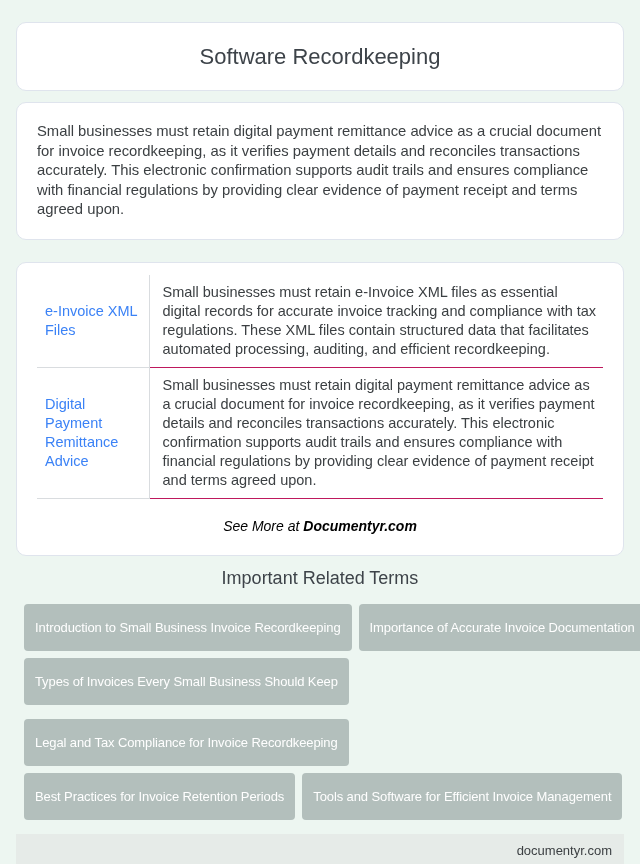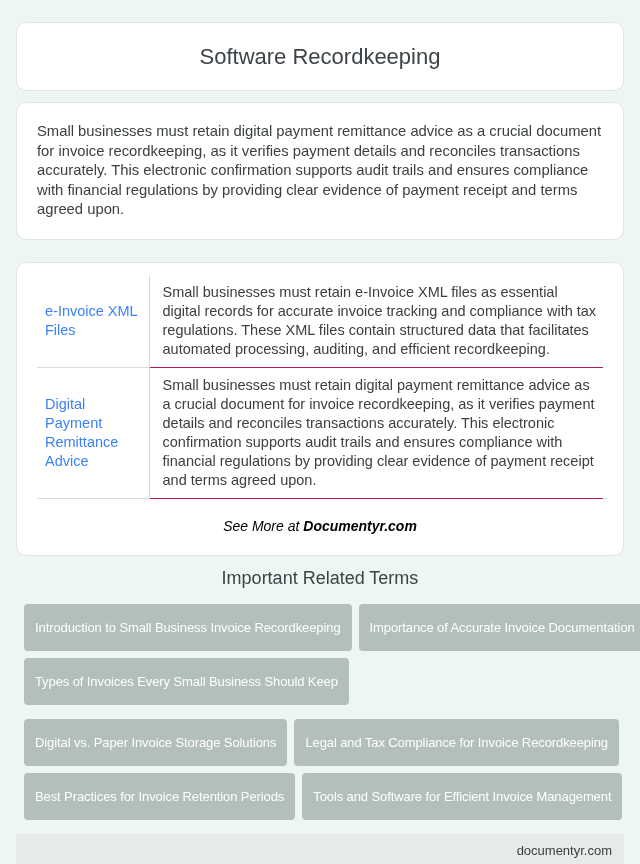--- a/index.html
+++ b/index.html
@@ -94,21 +94,20 @@
     <div class="tag-row">
       <span class="tag">Introduction to Small Business Invoice Recordkeeping</span>
       <span class="tag">Importance of Accurate Invoice Documentation</span>
     </div>
     <div class="tag-row">
       <span class="tag">Types of Invoices Every Small Business Should Keep</span>
     </div>
     <div class="tag-row">
     </div>
     <div class="tag-row">
-      <span class="tag">Digital vs. Paper Invoice Storage Solutions</span>
       <span class="tag">Legal and Tax Compliance for Invoice Recordkeeping</span>
     </div>
     <div class="tag-row">
       <span class="tag">Best Practices for Invoice Retention Periods</span>
       <span class="tag">Tools and Software for Efficient Invoice Management</span>
     </div>
   </div>
 
 </div>
 

